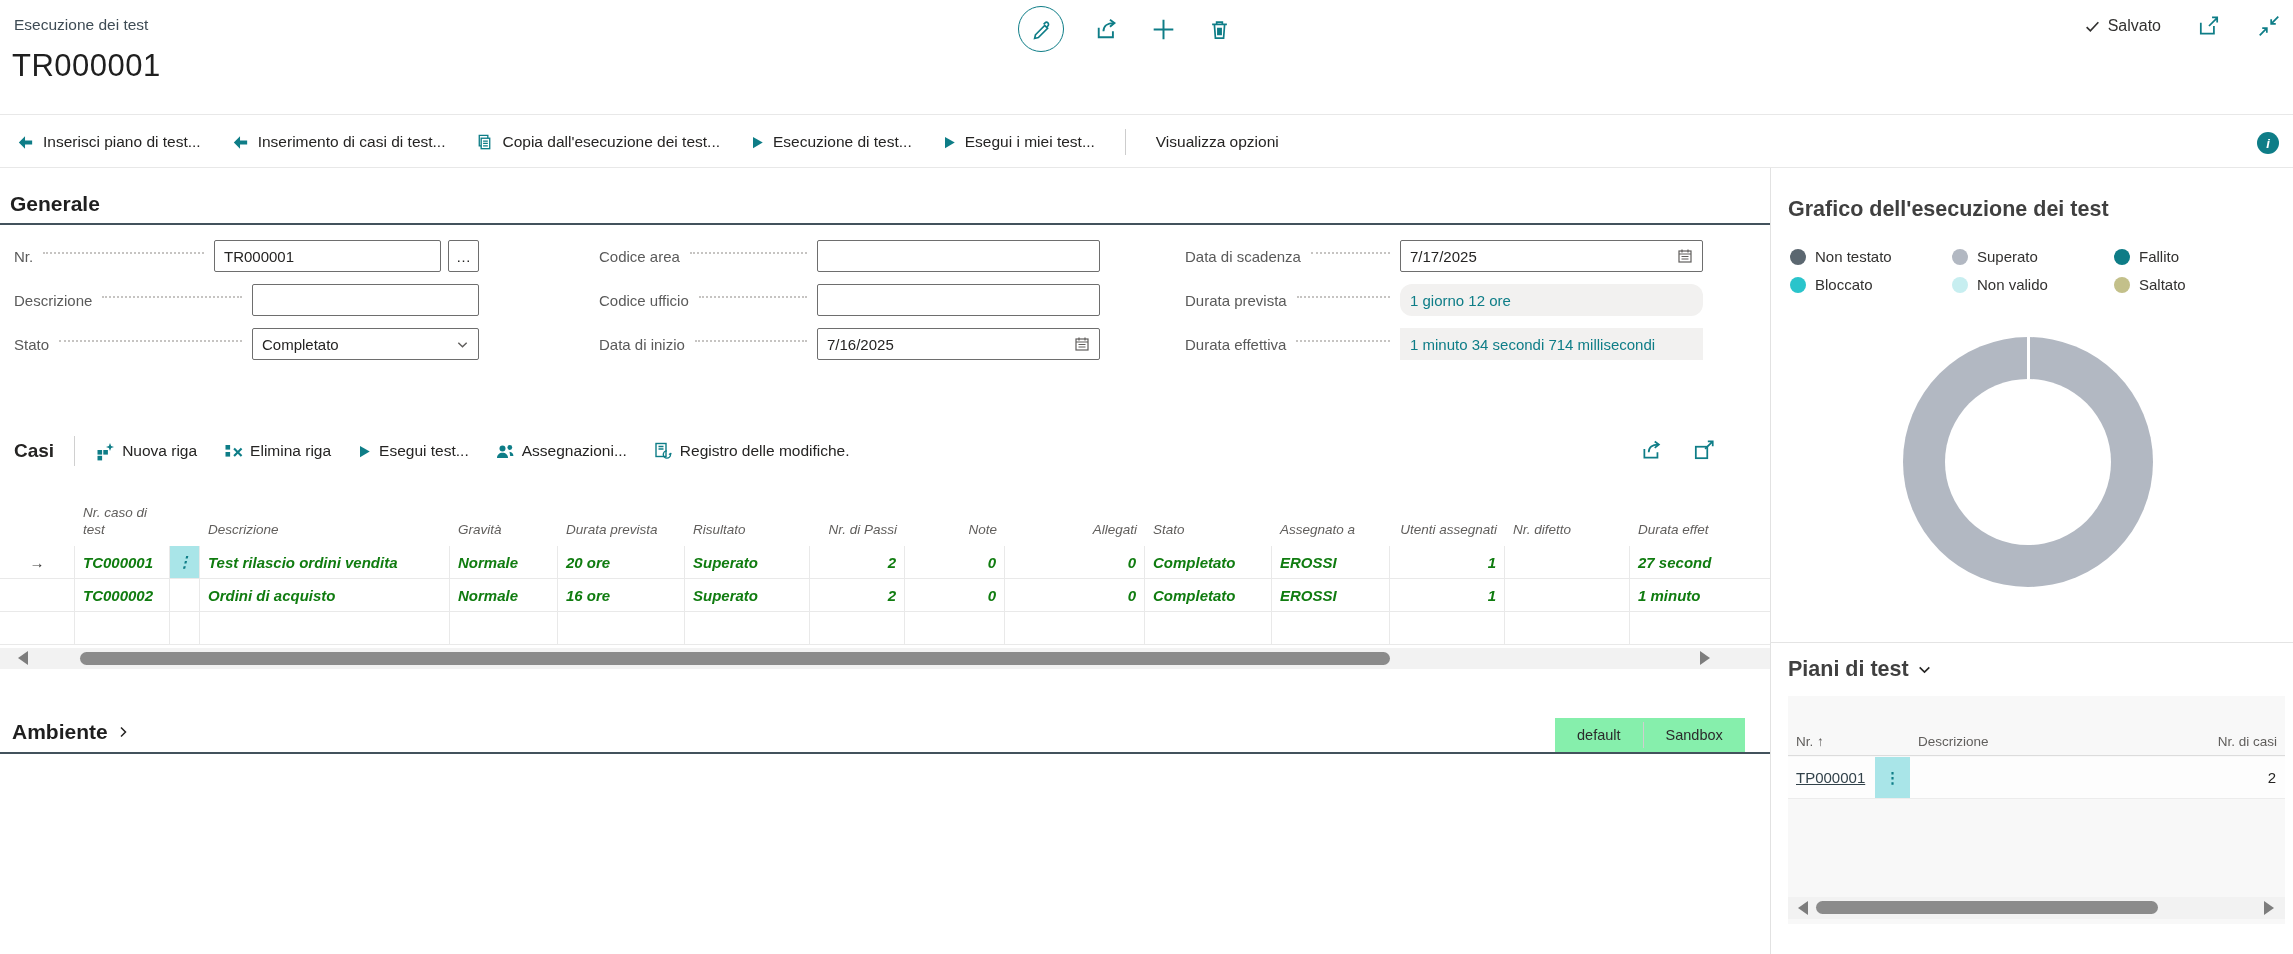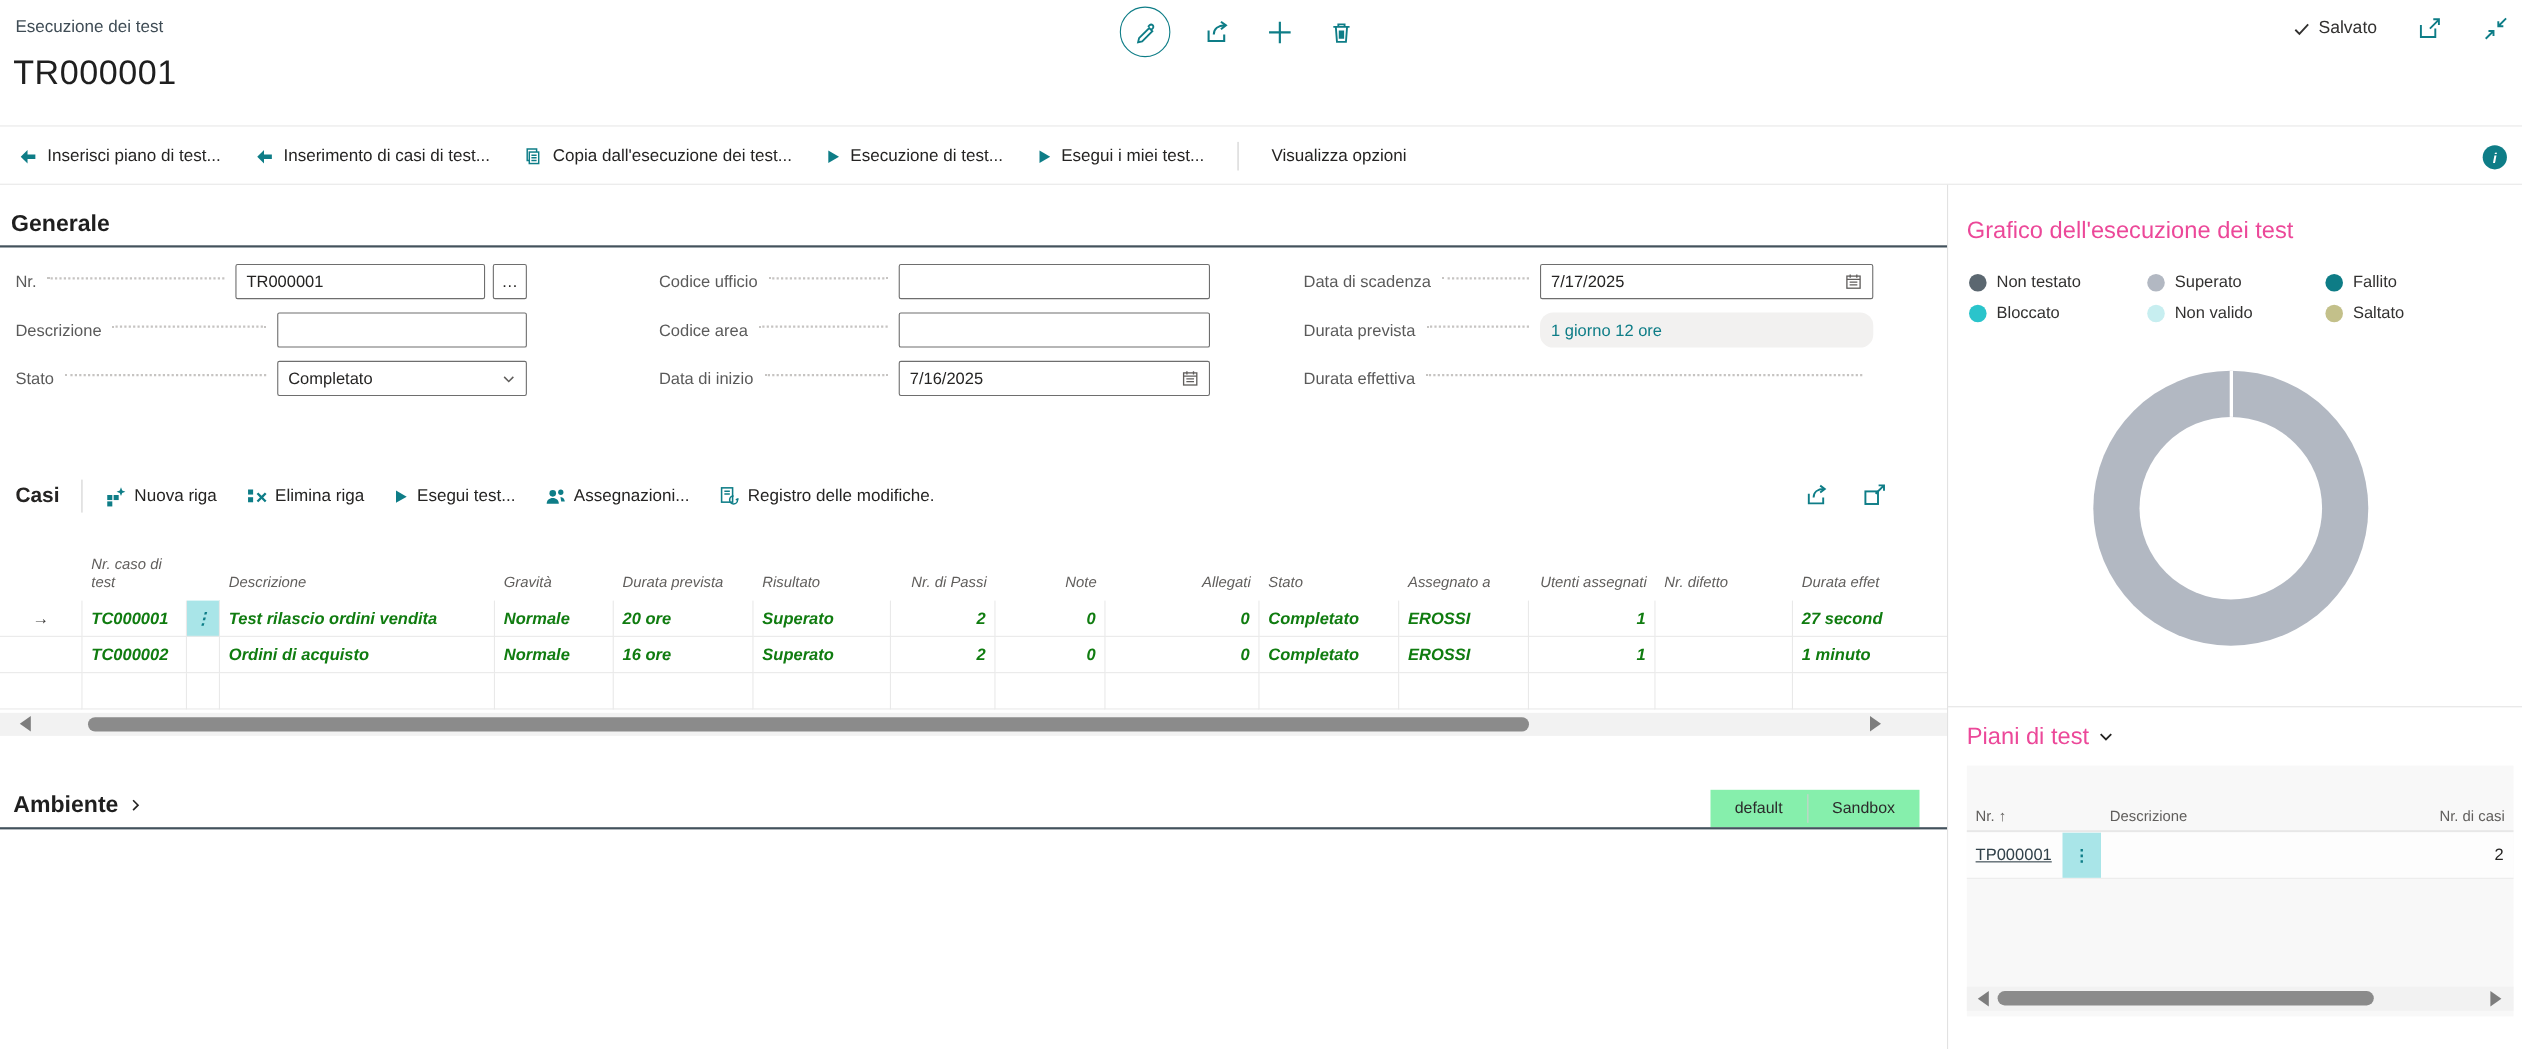--- a/index.html
+++ b/index.html
@@ -75,21 +75,21 @@
   .sb-thumb { position:absolute; height:13px; border-radius:7px; background:#8b8b8b; }
   .tri-l { width:0; height:0; border-top:7px solid transparent; border-bottom:7px solid transparent; border-right:10px solid #7d7d7d; }
   .tri-r { width:0; height:0; border-top:7px solid transparent; border-bottom:7px solid transparent; border-left:10px solid #7d7d7d; }
 
   
   .amb-tags { display:flex; align-items:stretch; background:#86efac; height:34px; }
   .amb-tag { display:flex; align-items:center; padding:0 22px; font-size:14.5px; color:#2b2b2b; }
   .amb-sep { width:1px; background:#cfcfcf; margin:4px 0; }
 
   
-  .panel-title { font-size:21.5px; font-weight:400; color:#ec4899; display:flex; align-items:center; gap:8px; }
+  .panel-title { font-size:21.5px; font-weight:700; color:#404040; display:flex; align-items:center; gap:8px; }
   .legend { display:grid; grid-template-columns:162px 162px 160px; row-gap:11px; }
   .lg-item { display:flex; align-items:center; gap:9px; font-size:15px; color:#323130; }
   .lg-dot { width:16px; height:16px; border-radius:50%; flex:none; }
   .donut { width:250px; height:250px; border-radius:50%; position:relative; }
   .donut::before { content:''; position:absolute; inset:42px; background:#fff; border-radius:50%; }
   .donut::after { content:''; position:absolute; left:calc(50% - 1.5px); top:0; width:3px; height:42px; background:#fff; }
 
   .piani-card { left:1788px; top:696px; width:497px; height:228px; background:#f8f8f8; }
   .p-head { position:absolute; left:0; top:36px; width:100%; display:flex; align-items:center; height:24px;
     border-bottom:1px solid #dcdcdc; }
@@ -226,28 +226,28 @@
       <span class="grow">Completato</span>
       <svg width="13" height="13" viewBox="0 0 14 14" fill="none" stroke="#605e5c" stroke-width="1.5">
         <path d="M2.5 5 L7 9.5 L11.5 5"></path>
       </svg>
     </div>
   </div>
 </div>
 
 <div class="abs fcol" style="left:599px; top:240px; width:501px;">
   <div class="frow">
-    <span class="flabel">Codice ufficio</span>
+    <span class="flabel">Codice area</span>
     <span class="leader"></span>
     <div class="ctrl" style="width:283px;">
       <span class="grow"></span>
     </div>
   </div>
   <div class="frow">
-    <span class="flabel">Codice area</span>
+    <span class="flabel">Codice ufficio</span>
     <span class="leader"></span>
     <div class="ctrl" style="width:283px;">
       <span class="grow"></span>
     </div>
   </div>
   <div class="frow">
     <span class="flabel">Data di inizio</span>
     <span class="leader"></span>
     <div class="ctrl" style="width:283px;">
       <span class="grow">7/16/2025</span>
@@ -274,20 +274,23 @@
   <div class="frow">
     <span class="flabel">Durata prevista</span>
     <span class="leader"></span>
     <div class="readonly" style="width:303px;border-radius:12px;">
       <span>1 giorno 12 ore</span>
     </div>
   </div>
   <div class="frow">
     <span class="flabel">Durata effettiva</span>
     <span class="leader"></span>
+    <div class="readonly" style="width:303px;">
+      <span>1 minuto 34 secondi 714 millisecondi</span>
+    </div>
   </div>
 </div>
 
 <div class="abs casi-bar">
   <span class="casi-title">Casi</span>
   <span class="casi-div"></span>
   <div class="tb-item">
     <svg class="ic" width="20" height="20" viewBox="0 0 20 20" fill="currentColor">
       <rect x="2.5" y="9" width="4.6" height="4.6"></rect>
         <rect x="8.3" y="9" width="4.6" height="4.6"></rect>

